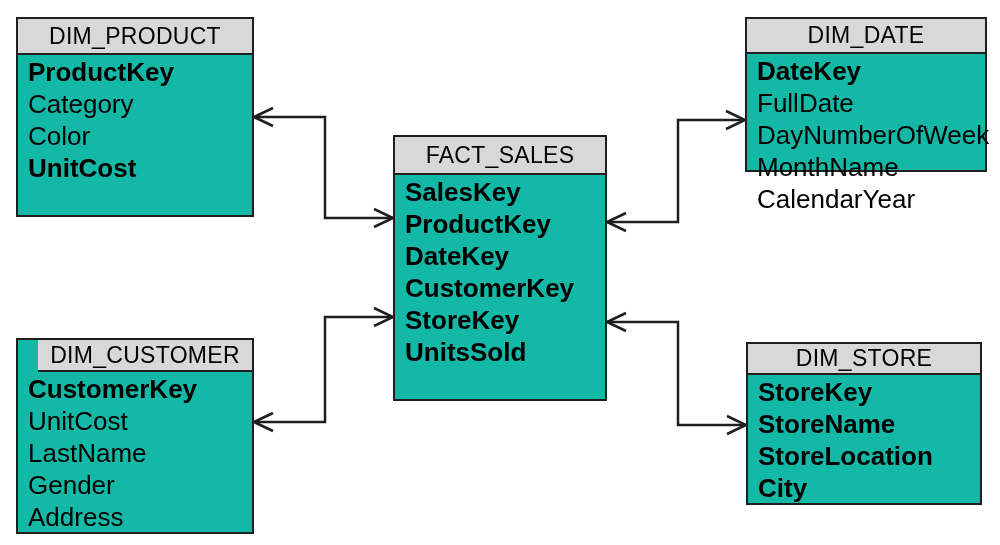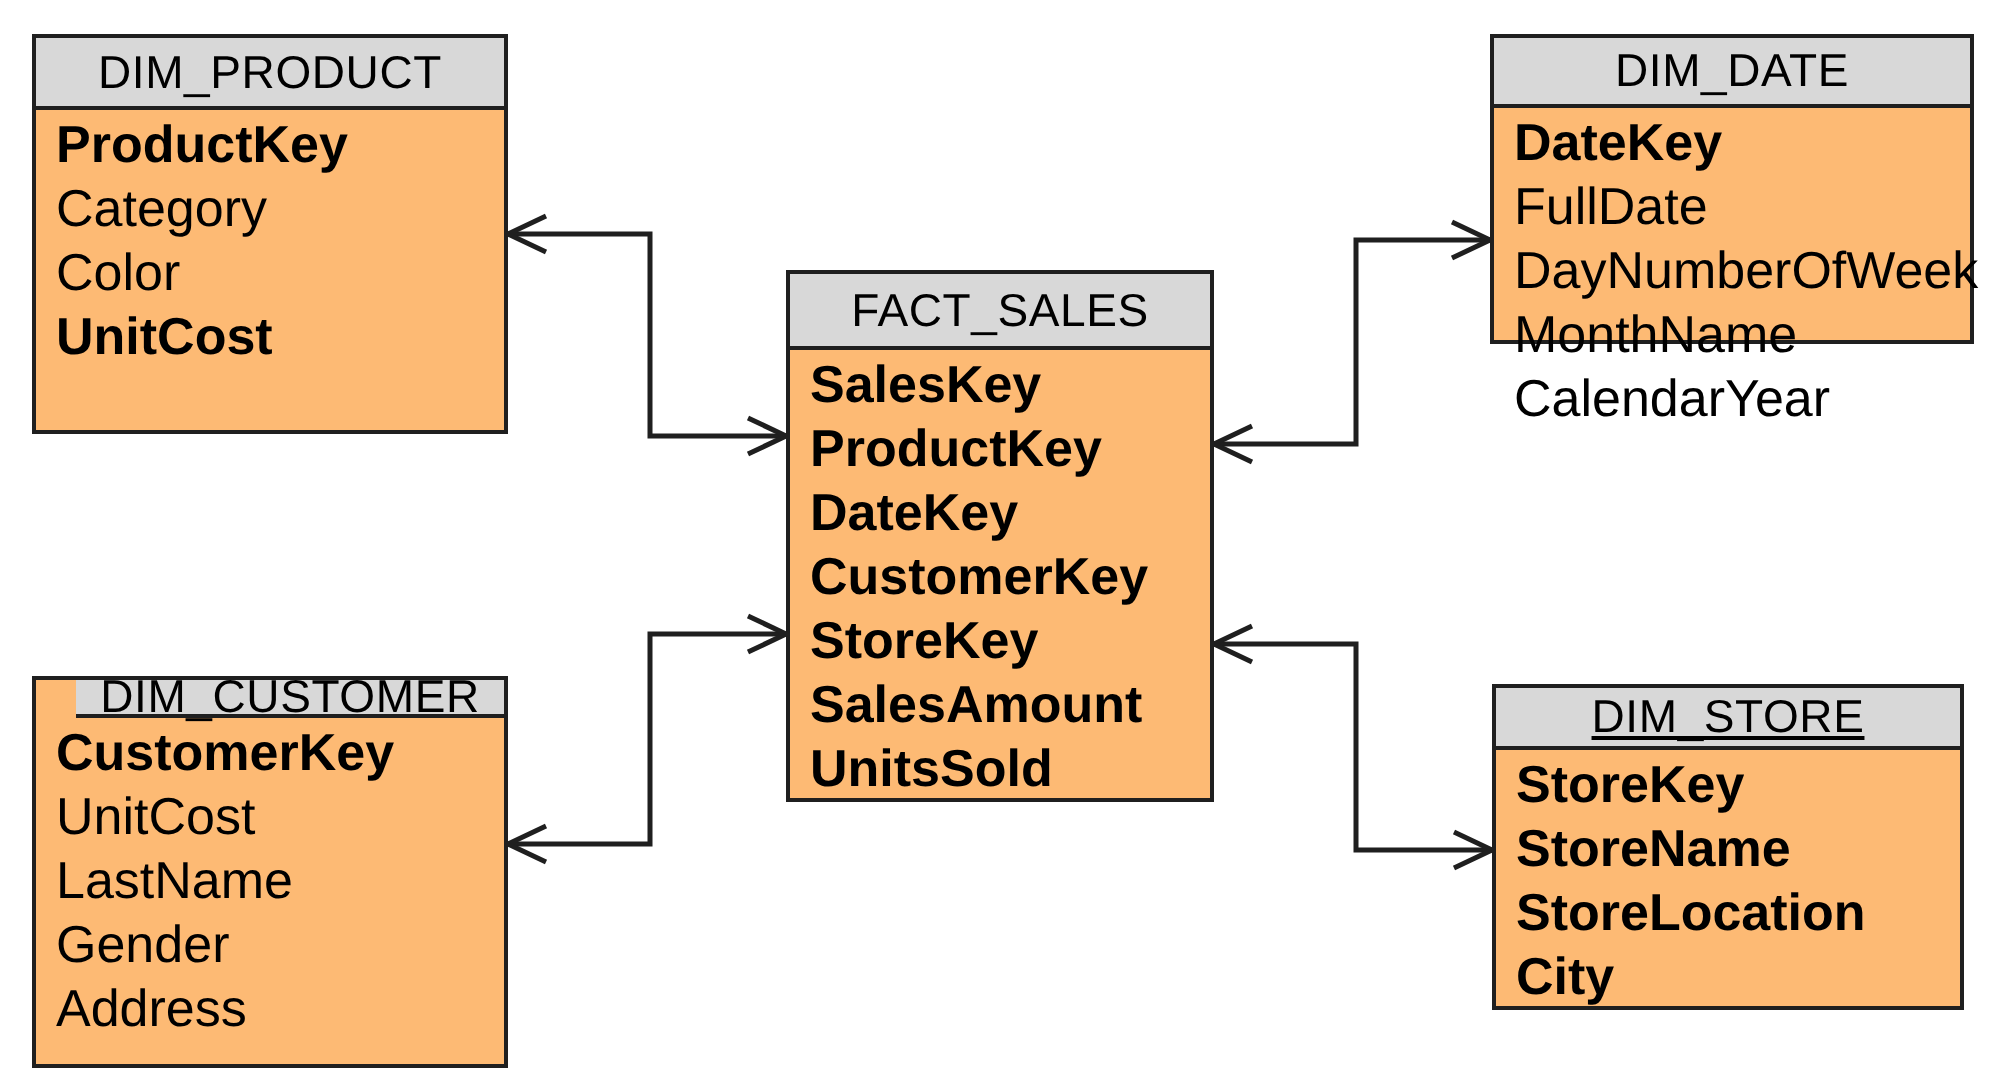--- a/index.html
+++ b/index.html
@@ -11,21 +11,21 @@
   html,body{margin:0;padding:0;}
   body{
     width:1000px;height:545px;
     background:var(--bg);
     font-family:"Liberation Sans", sans-serif;
     position:relative;
     overflow:hidden;
   }
   .er-table{
     position:absolute;
-    background:#fdba74;
+    background:#14b8a6;
     border:2px solid var(--border);
     box-sizing:border-box;
     z-index:2;
   }
   .er-header{
     background:var(--header-fill);
     border-bottom:2px solid var(--border);
     display:flex;
     align-items:center;
     justify-content:center;
@@ -104,37 +104,36 @@
 </div>
 
 <div class="er-table" style="left:393px;top:135px;width:214px;height:266px;">
   <div class="er-header" style="height:38px;">FACT_SALES</div>
   <div class="er-fields">
       <div class="er-field bold">SalesKey</div>
       <div class="er-field bold">ProductKey</div>
       <div class="er-field bold">DateKey</div>
       <div class="er-field bold">CustomerKey</div>
       <div class="er-field bold">StoreKey</div>
-      <div class="er-field bold">SalesAmount</div>
       <div class="er-field bold">UnitsSold</div>
     </div>
 </div>
 
 <div class="er-table" style="left:16px;top:338px;width:238px;height:196px;">
-  <div class="er-header" style="height:19px;margin-left:20px;">DIM_CUSTOMER</div>
+  <div class="er-header" style="height:32px;margin-left:20px;">DIM_CUSTOMER</div>
   <div class="er-fields">
       <div class="er-field bold">CustomerKey</div>
       <div class="er-field">UnitCost</div>
       <div class="er-field">LastName</div>
       <div class="er-field">Gender</div>
       <div class="er-field">Address</div>
     </div>
 </div>
 
 <div class="er-table" style="left:746px;top:342px;width:236px;height:163px;">
-  <div class="er-header" style="height:31px;text-decoration:underline;">DIM_STORE</div>
+  <div class="er-header" style="height:31px;">DIM_STORE</div>
   <div class="er-fields">
       <div class="er-field bold">StoreKey</div>
       <div class="er-field bold">StoreName</div>
       <div class="er-field bold">StoreLocation</div>
       <div class="er-field bold">City</div>
     </div>
 </div>
 
 </body></html>

